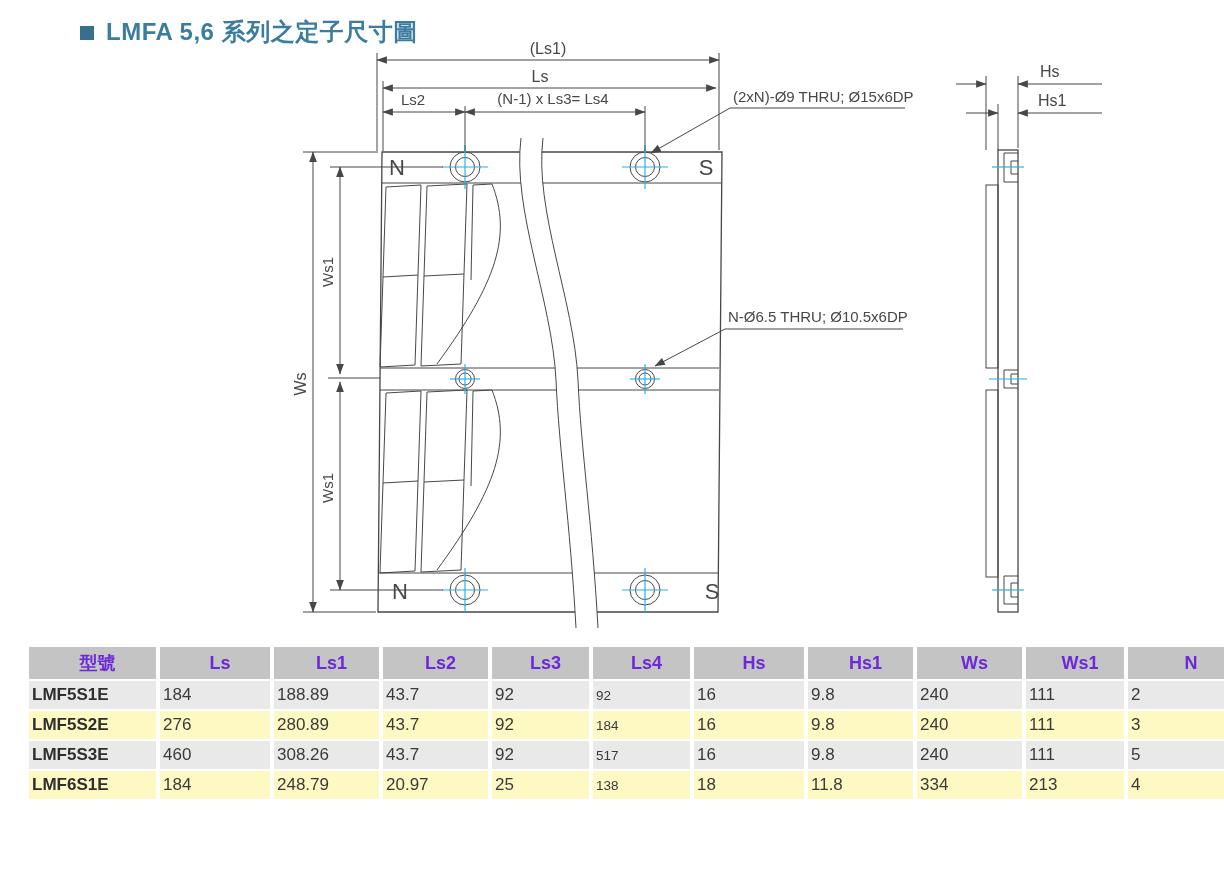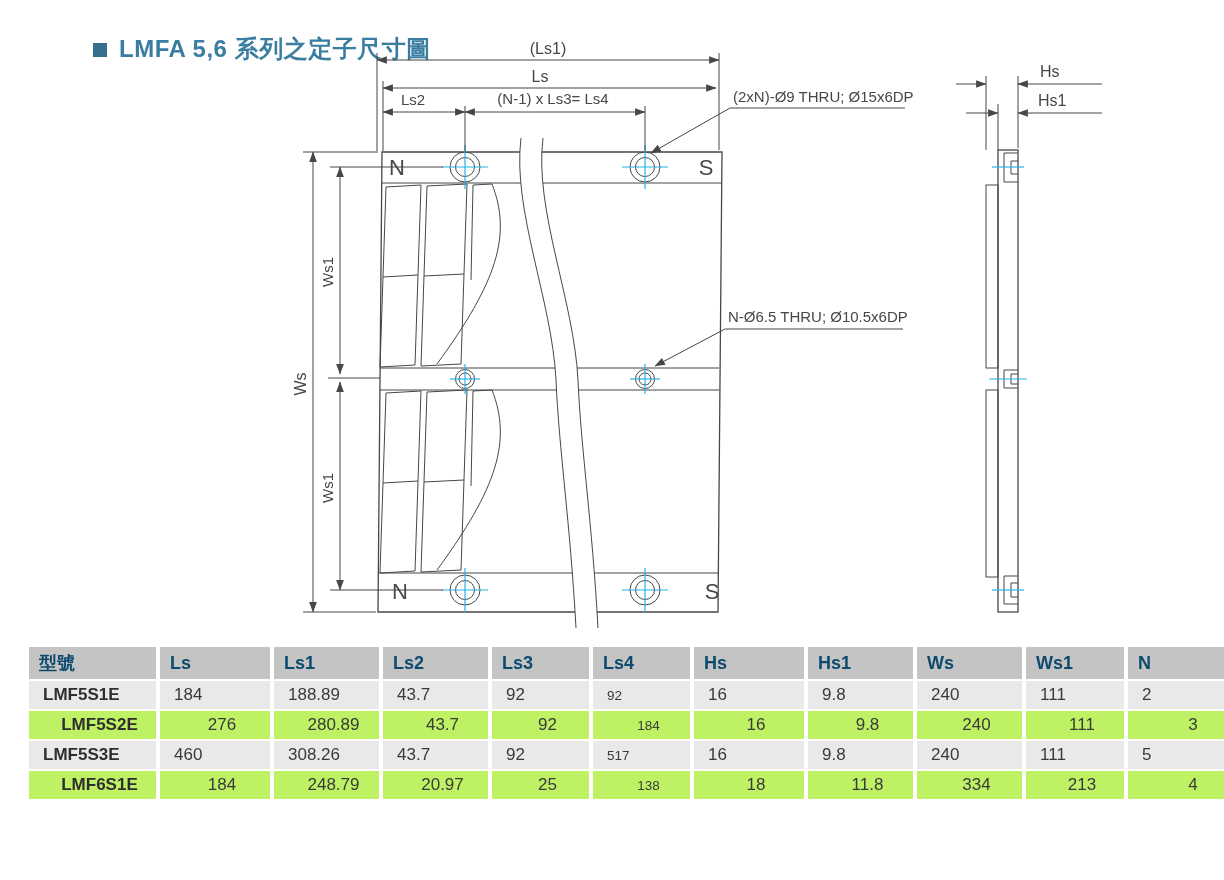--- a/index.html
+++ b/index.html
@@ -1,40 +1,40 @@
 <!DOCTYPE html>
 <html><head>
 <meta charset="utf-8">
 <style>
   html,body{margin:0;padding:0;background:#ffffff;width:1224px;height:880px;overflow:hidden;}
   body{font-family:"Liberation Sans",sans-serif;position:relative;}
   .page{position:relative;width:1224px;height:880px;background:#fff;}
 
   
-  .title-row{position:absolute;left:93px;top:16px;display:flex;align-items:center;gap:12px;margin-top:17px;}
+  .title-row{position:absolute;left:80px;top:16px;display:flex;align-items:center;gap:12px;}
   .title-bullet{width:14px;height:14px;background:#36708f;margin-top:2px;}
   .title-text{color:#3b7da1;font-size:24px;font-weight:bold;letter-spacing:0.5px;}
 
   
   svg.drawing{position:absolute;left:0;top:0;}
   svg text{font-family:"Liberation Sans",sans-serif;fill:#474747;}
   .edge{stroke:#474747;stroke-width:1.3;fill:none;}
   .thin{stroke:#474747;stroke-width:1;fill:none;}
   .dim{stroke:#474747;stroke-width:1;fill:none;}
   .cl{stroke:#29b2e8;stroke-width:1.2;fill:none;}
   .dimtext{font-size:15px;}
   .dimtext-lg{font-size:16px;}
   .pole{font-size:22px;}
 
   
   .spec-table{position:absolute;left:25px;top:645px;border-collapse:separate;border-spacing:4px 2px;table-layout:fixed;width:1180px;}
-  .spec-table th{background:#c4c4c4;color:#0c4a6e;font-size:18px;font-weight:bold;text-align:left;padding:4px 0 4px 10px;height:24px;}
-  .spec-table td{font-size:17px;color:#3a3a3a;text-align:left;padding:3px 0 3px 14px;height:22px;}
+  .spec-table th{background:#c4c4c4;color:#6d28d9;font-size:18px;font-weight:bold;text-align:center;padding:4px 0 4px 10px;height:24px;}
+  .spec-table td{font-size:17px;color:#3a3a3a;text-align:left;padding:3px 0 3px 3px;height:22px;}
   .spec-table tr.r-light td{background:#e9e9e9;}
-  .spec-table tr.r-dark td{background:#bef264;text-align:center;}
+  .spec-table tr.r-dark td{background:#fef9c3;}
   .spec-table td.model{font-weight:bold;color:#2e2e2e;}
   .spec-table td.small-num{font-size:13.5px;}
 </style>
 </head>
 <body>
 
 <div class="page">
 
   <div class="title-row">
     <div class="title-bullet"></div>

